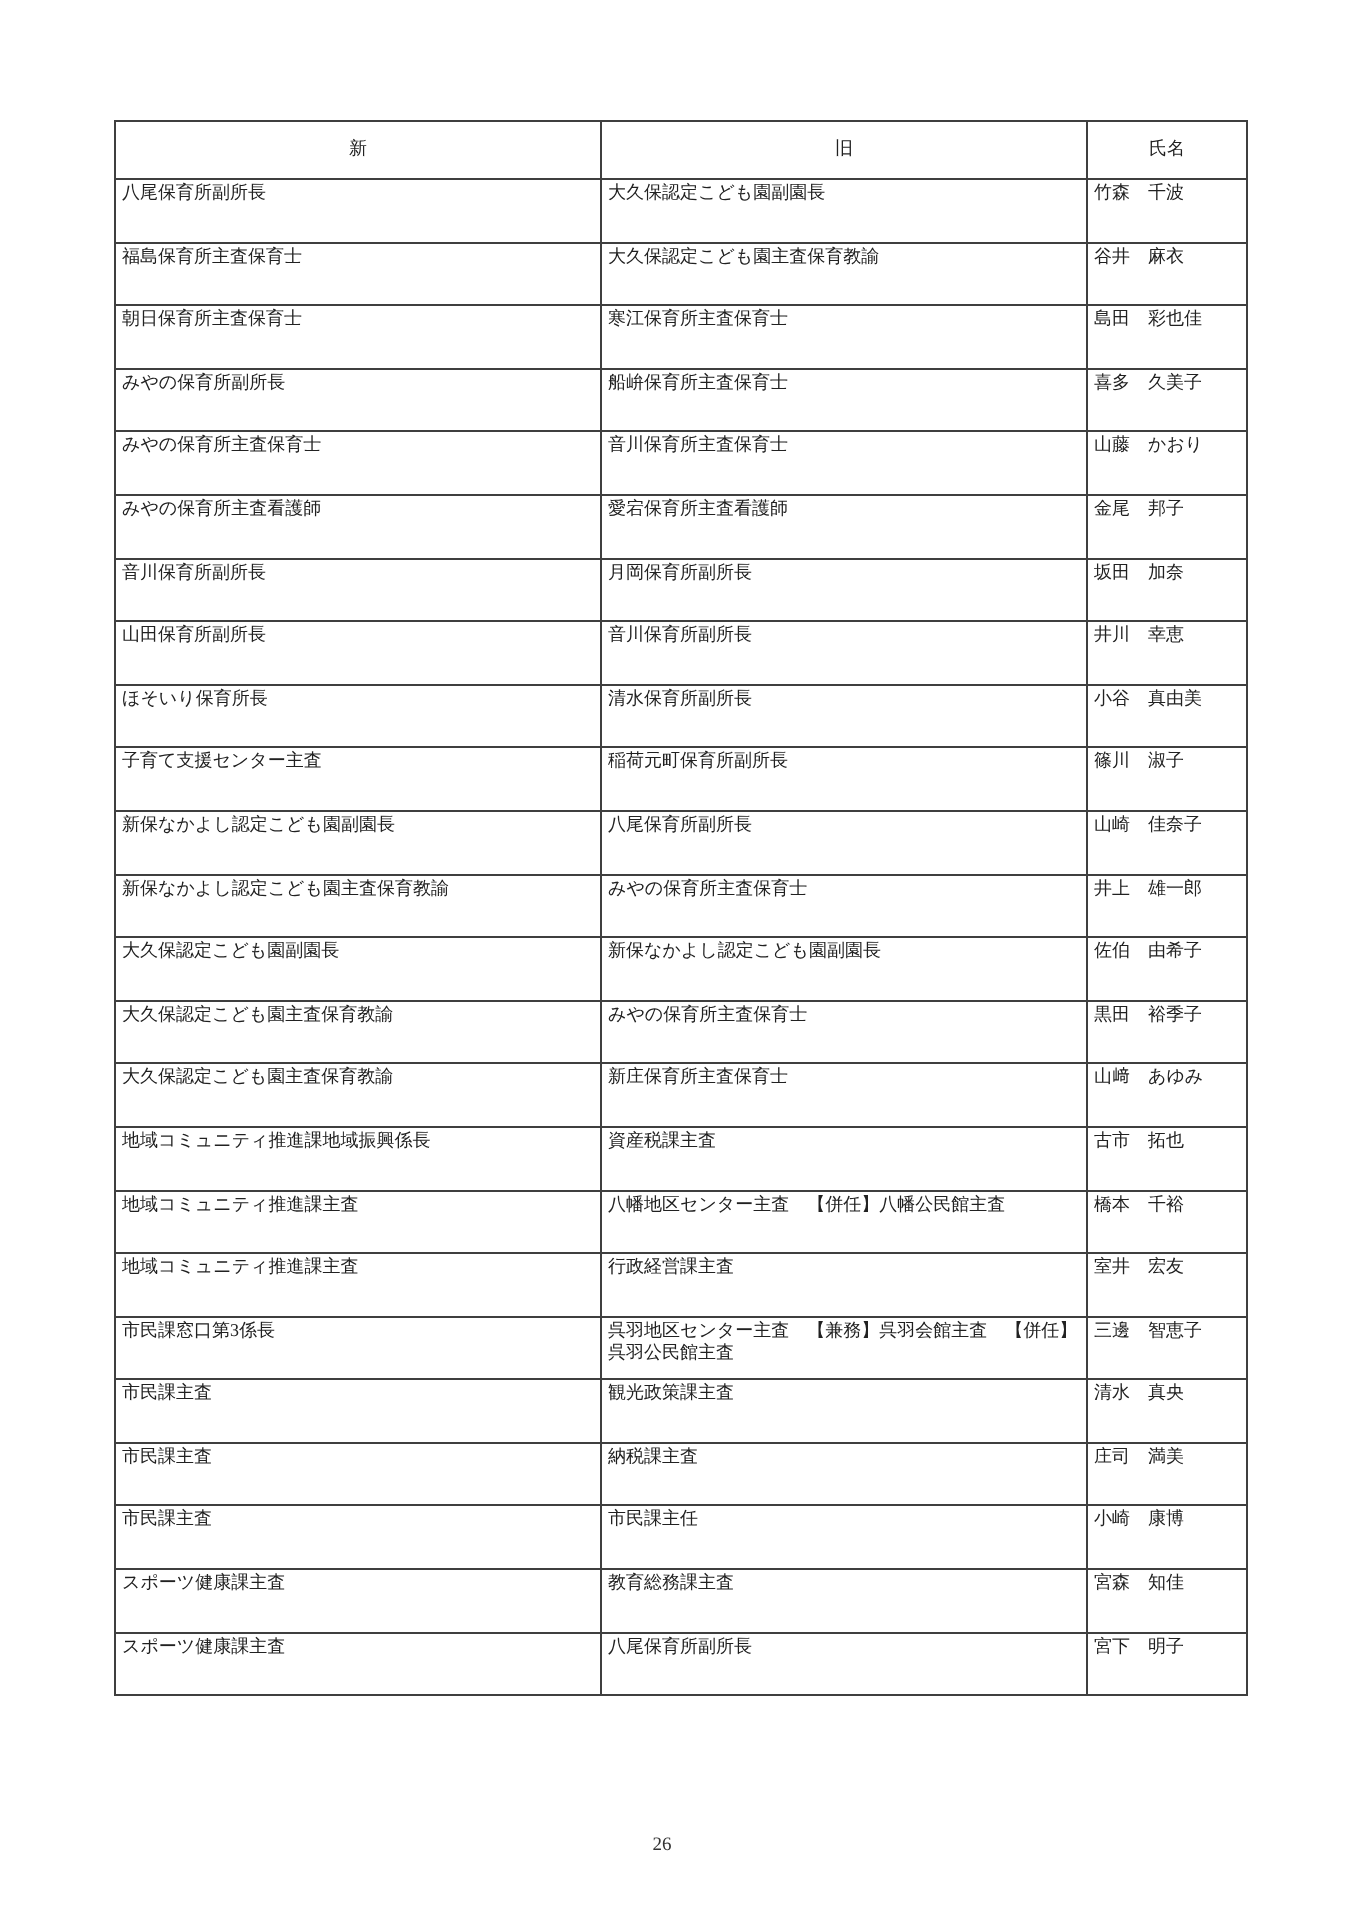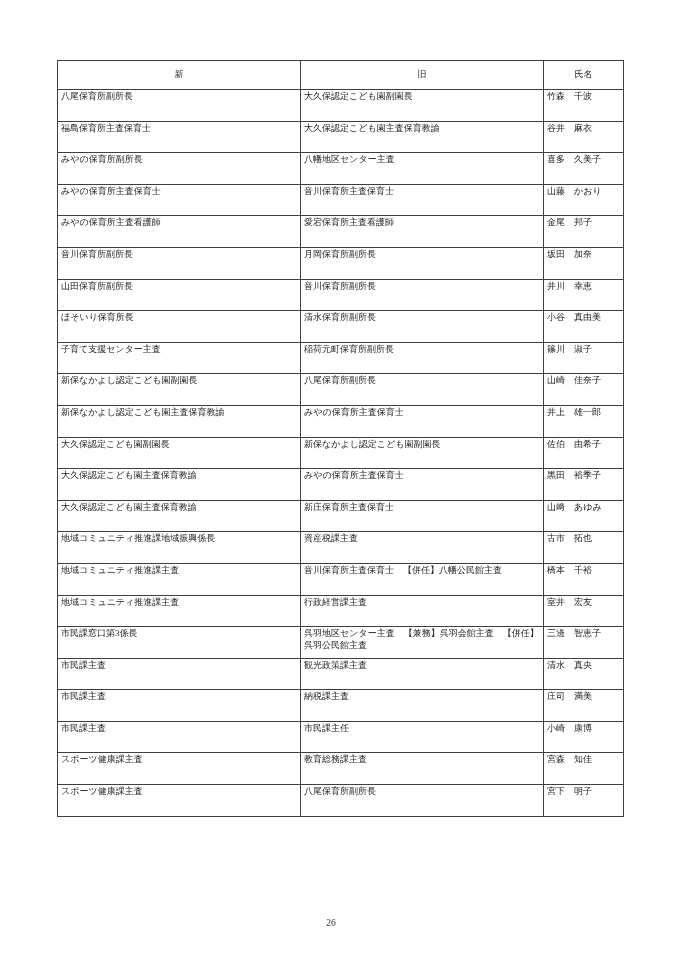--- a/index.html
+++ b/index.html
@@ -76,22 +76,27 @@
       <td>八尾保育所副所長</td>
       <td>大久保認定こども園副園長</td>
       <td>竹森　千波</td>
     </tr>
     <tr>
       <td>福島保育所主査保育士</td>
       <td>大久保認定こども園主査保育教諭</td>
       <td>谷井　麻衣</td>
     </tr>
     <tr>
+      <td>朝日保育所主査保育士</td>
+      <td>寒江保育所主査保育士</td>
+      <td>島田　彩也佳</td>
+    </tr>
+    <tr>
       <td>みやの保育所副所長</td>
-      <td>八幡地区センター主査</td>
+      <td>船峅保育所主査保育士</td>
       <td>喜多　久美子</td>
     </tr>
     <tr>
       <td>みやの保育所主査保育士</td>
       <td>音川保育所主査保育士</td>
       <td>山藤　かおり</td>
     </tr>
     <tr>
       <td>みやの保育所主査看護師</td>
       <td>愛宕保育所主査看護師</td>
@@ -142,21 +147,21 @@
       <td>新庄保育所主査保育士</td>
       <td>山﨑　あゆみ</td>
     </tr>
     <tr>
       <td>地域コミュニティ推進課地域振興係長</td>
       <td>資産税課主査</td>
       <td>古市　拓也</td>
     </tr>
     <tr>
       <td>地域コミュニティ推進課主査</td>
-      <td>音川保育所主査保育士　【併任】八幡公民館主査</td>
+      <td>八幡地区センター主査　【併任】八幡公民館主査</td>
       <td>橋本　千裕</td>
     </tr>
     <tr>
       <td>地域コミュニティ推進課主査</td>
       <td>行政経営課主査</td>
       <td>室井　宏友</td>
     </tr>
     <tr>
       <td>市民課窓口第3係長</td>
       <td>呉羽地区センター主査　【兼務】呉羽会館主査　【併任】呉羽公民館主査</td>

